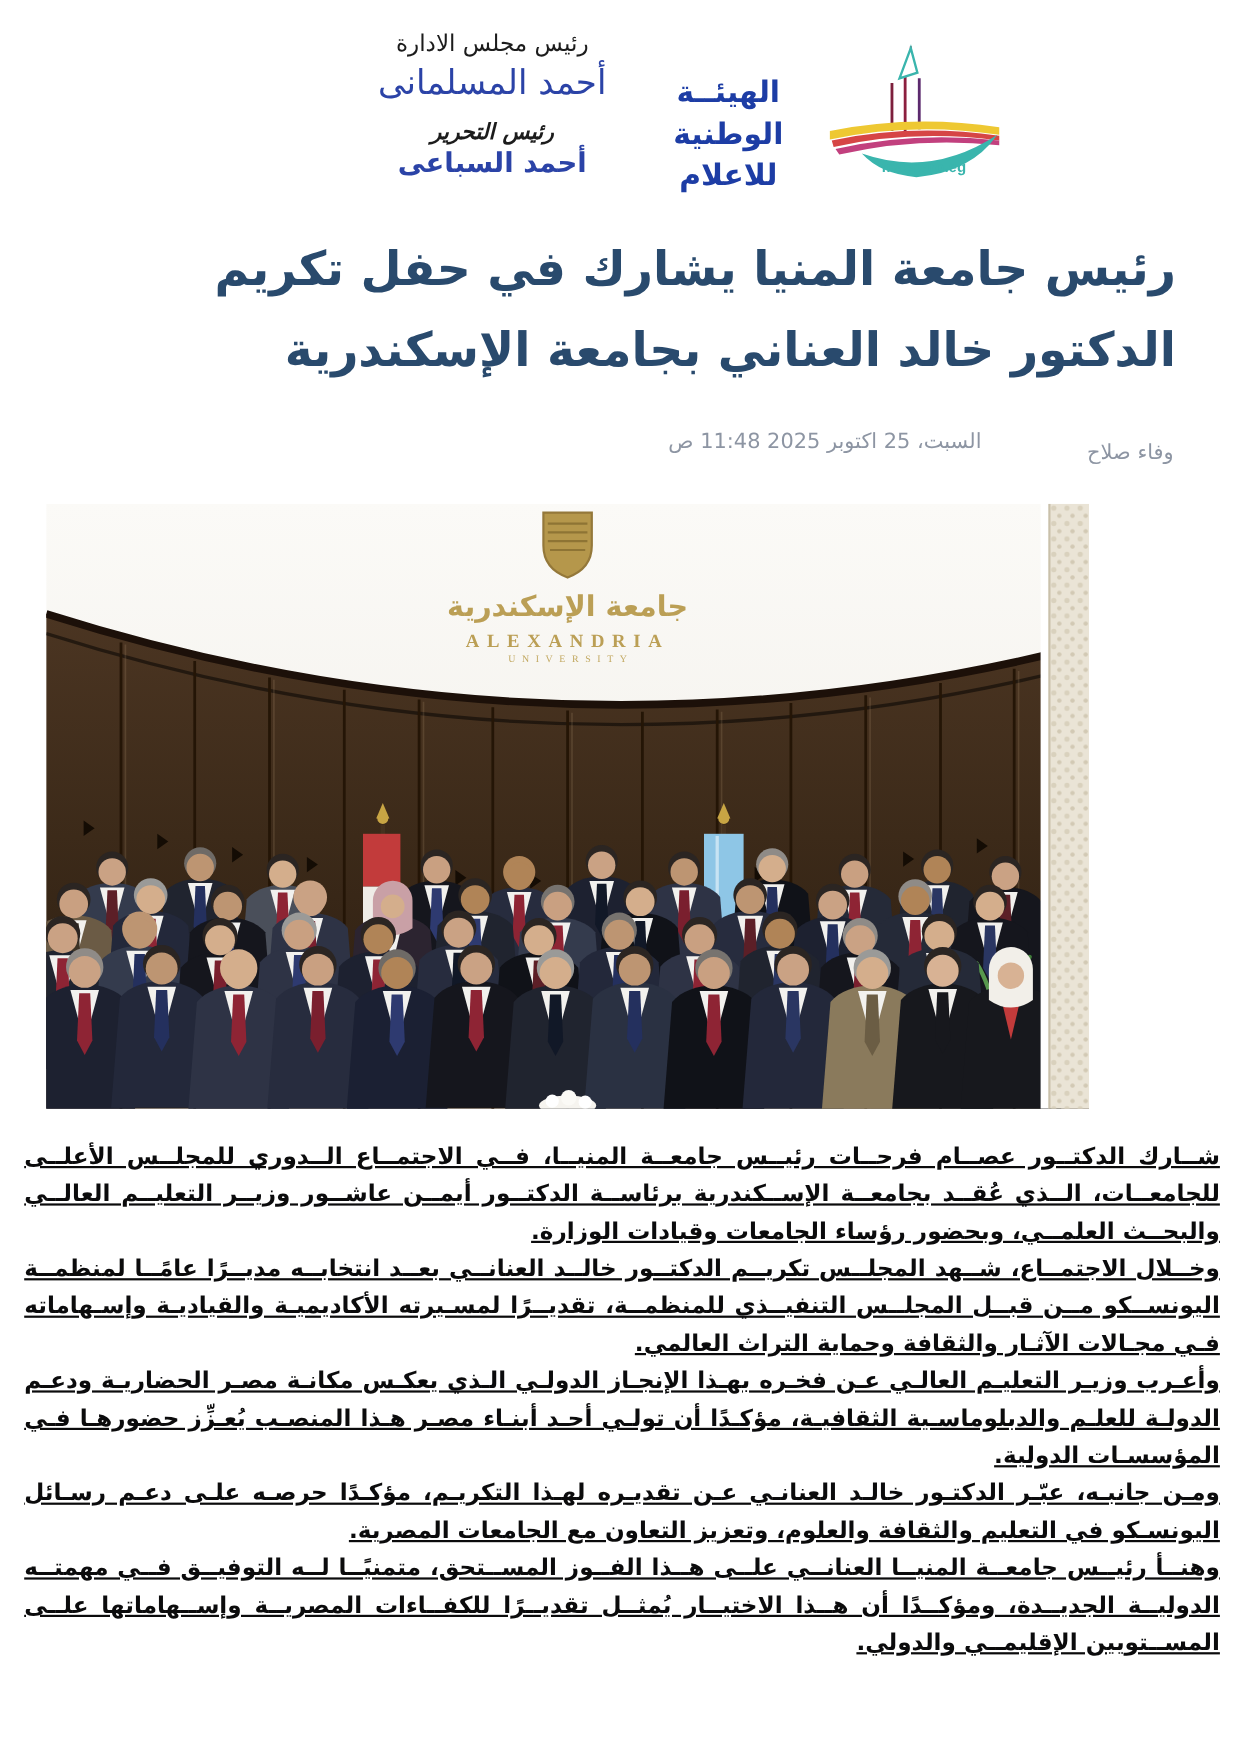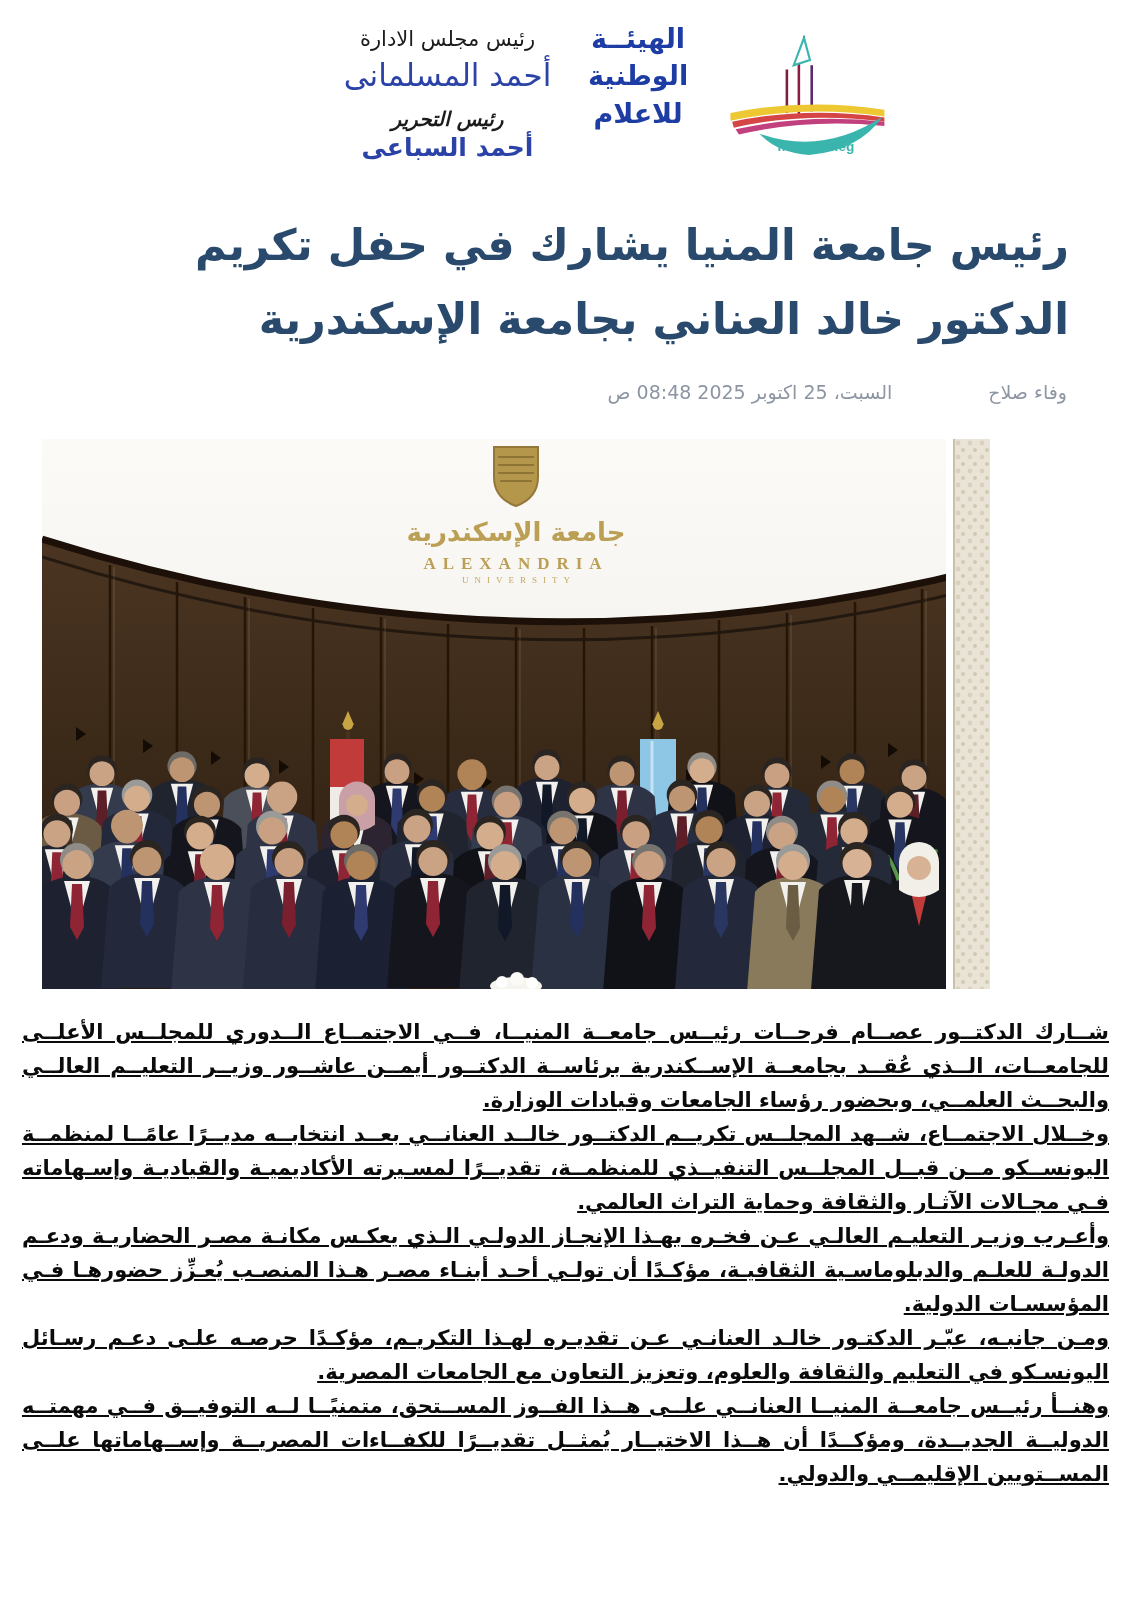--- a/index.html
+++ b/index.html
@@ -7,31 +7,31 @@
     width:1131px;height:1600px;background:#ffffff;position:relative;overflow:hidden;
     font-family:"DejaVu Sans","Liberation Sans",sans-serif;
   }
   
   .header{position:relative;height:192px;}
   .exec-block{position:absolute;left:295px;top:26px;width:305px;text-align:center;direction:rtl;}
   .exec-label{font-size:21px;font-weight:normal;color:#1c1c1c;line-height:1.3;}
   .exec-name-1{font-size:31px;font-weight:normal;color:#2b43a7;line-height:1.35;margin-top:2px;}
   .exec-label-2{font-size:20px;font-weight:bold;color:#1c1c1c;margin-top:10px;font-style:italic;}
   .exec-name-2{font-size:25px;font-weight:bold;color:#2b43a7;line-height:1.3;margin-top:1px;}
-  .logo{position:absolute;left:588px;top:20px;width:300px;height:158px;display:flex;align-items:flex-start;cursor:pointer;gap:39px;}
+  .logo{position:absolute;left:612px;top:20px;width:300px;height:158px;display:flex;align-items:flex-end;cursor:pointer;gap:39px;}
   .logo-text{width:112px;direction:rtl;text-align:center;color:#1d3da5;font-weight:bold;
     font-size:27px;line-height:1.38;}
   
   .headline{margin:16px 62px 0 62px;direction:rtl;text-align:right;color:#294a6d;
     font-weight:bold;font-size:43px;line-height:1.73;}
   .headline span{display:block;}
   
   .byline{margin:24px 64px 0 64px;direction:rtl;display:flex;align-items:center;
     color:#8d95a3;font-size:19px;}
-  .byline .author{margin-left:96px;}
+  .byline .author{margin-left:96px;margin-top:19px;}
   
   .photo-wrap{margin:36px auto 0 auto;width:1048px;height:550px;}
   
   .body-text{margin:26px 22px 0 22px;direction:rtl;text-align:justify;color:#0b0b0c;
     font-weight:bold;font-size:21px;line-height:34px;}
   .body-text p{margin:0;text-decoration:underline;}
 </style>
 </head>
 <body>
 
@@ -67,21 +67,21 @@
   </div>
 </div>
 
 <h1 class="headline">
   <span>رئيس جامعة المنيا يشارك في حفل تكريم</span>
   <span>الدكتور خالد العناني بجامعة الإسكندرية</span>
 </h1>
 
 <div class="byline">
   <span class="author">وفاء صلاح</span>
-  <span class="date">السبت، 25 اكتوبر 2025 08:48 ص</span>
+  <span class="date">السبت، 25 اكتوبر 2025 11:48 ص</span>
 </div>
 
 <div class="photo-wrap">
 <svg width="948" height="550" viewBox="0 0 948 550">
   <defs>
     <linearGradient id="woodg" x1="0" y1="0" x2="0" y2="1">
       <stop offset="0" stop-color="#4b3522"></stop>
           <stop offset="0.45" stop-color="#3c2a19"></stop>
       <stop offset="1" stop-color="#2a1c10"></stop>
     </linearGradient>

